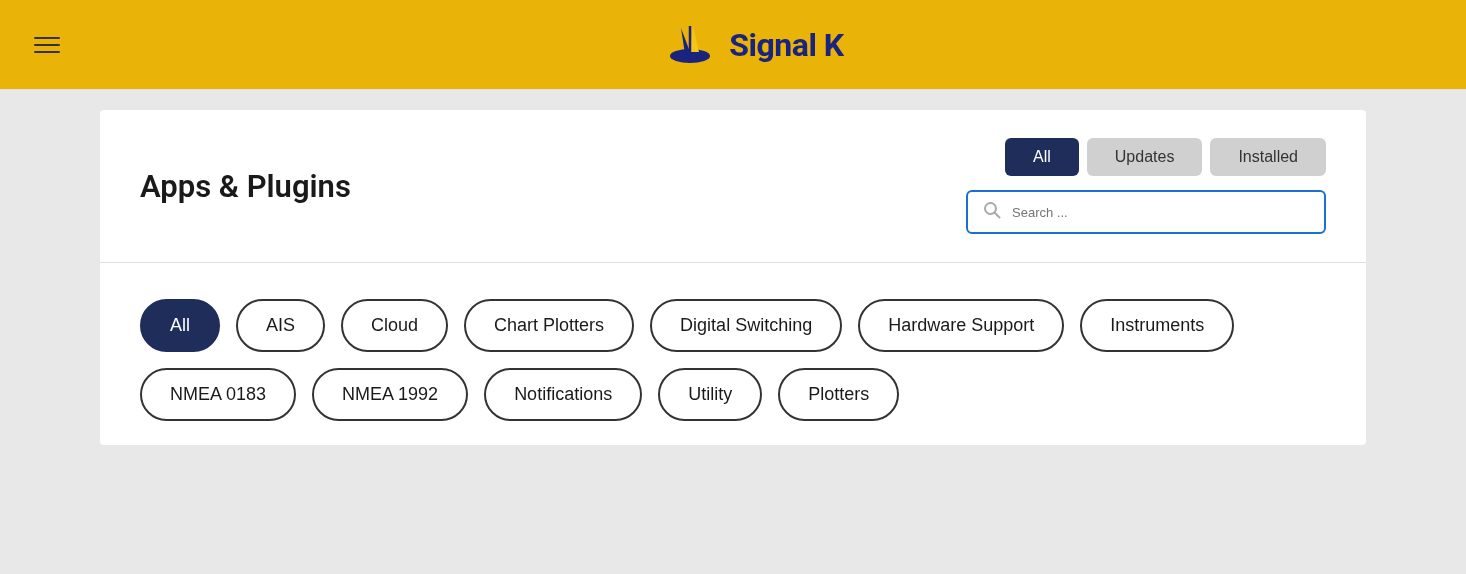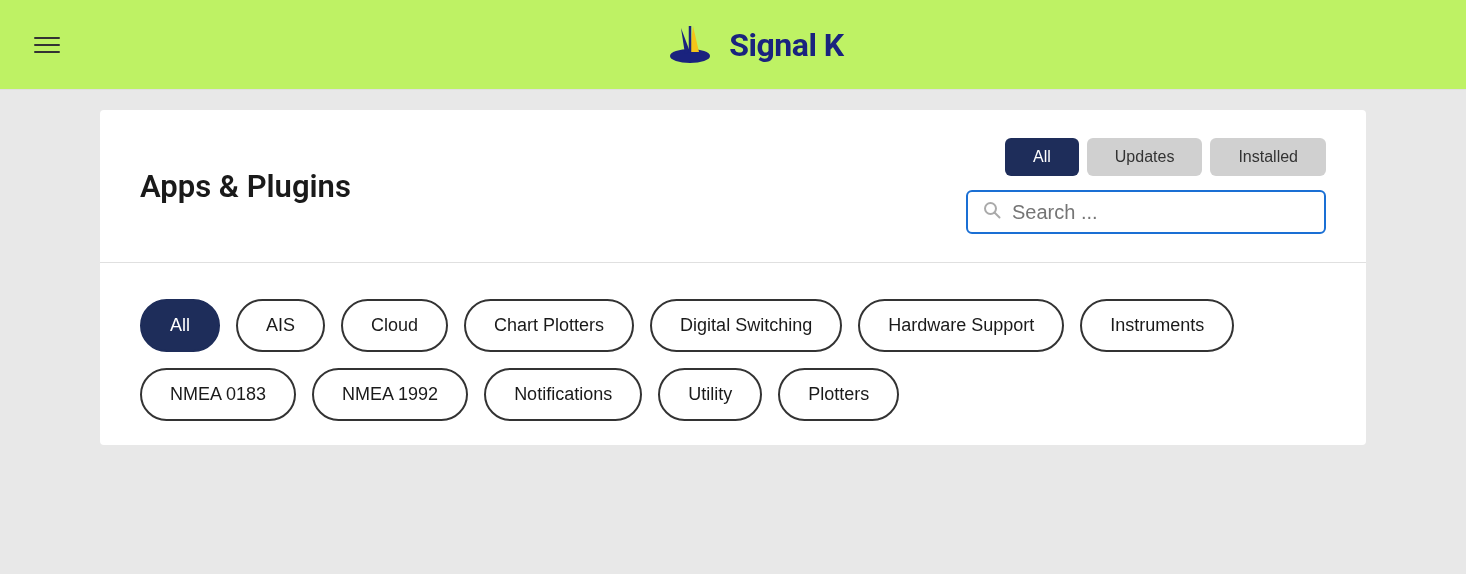--- a/index.html
+++ b/index.html
@@ -11,21 +11,21 @@
     body {
       font-family: -apple-system, BlinkMacSystemFont, 'Segoe UI', Roboto, sans-serif;
       background-color: #e8e8e8;
       width: 1466px;
       min-height: 574px;
       overflow-x: hidden;
     }
 
     
     .header {
-      background-color: #bef264;
+      background-color: #eab308;
       height: 90px;
       display: flex;
       align-items: center;
       justify-content: center;
       position: relative;
       border-bottom: 1px solid #e0e0e0;
       padding-left: 41px;
     }
 
     .hamburger-btn {
@@ -133,21 +133,21 @@
 
     .search-icon-wrap {
       color: #aaa;
       margin-right: 10px;
       font-size: 18px;
     }
 
     .search-input {
       border: none;
       outline: none;
-      font-size: 20px;
+      font-size: 13px;
       color: #999;
       width: 100%;
       background: transparent;
     }
 
     
     .category-section {
       padding: 36px 40px 24px 40px;
       display: flex;
       flex-wrap: wrap;

